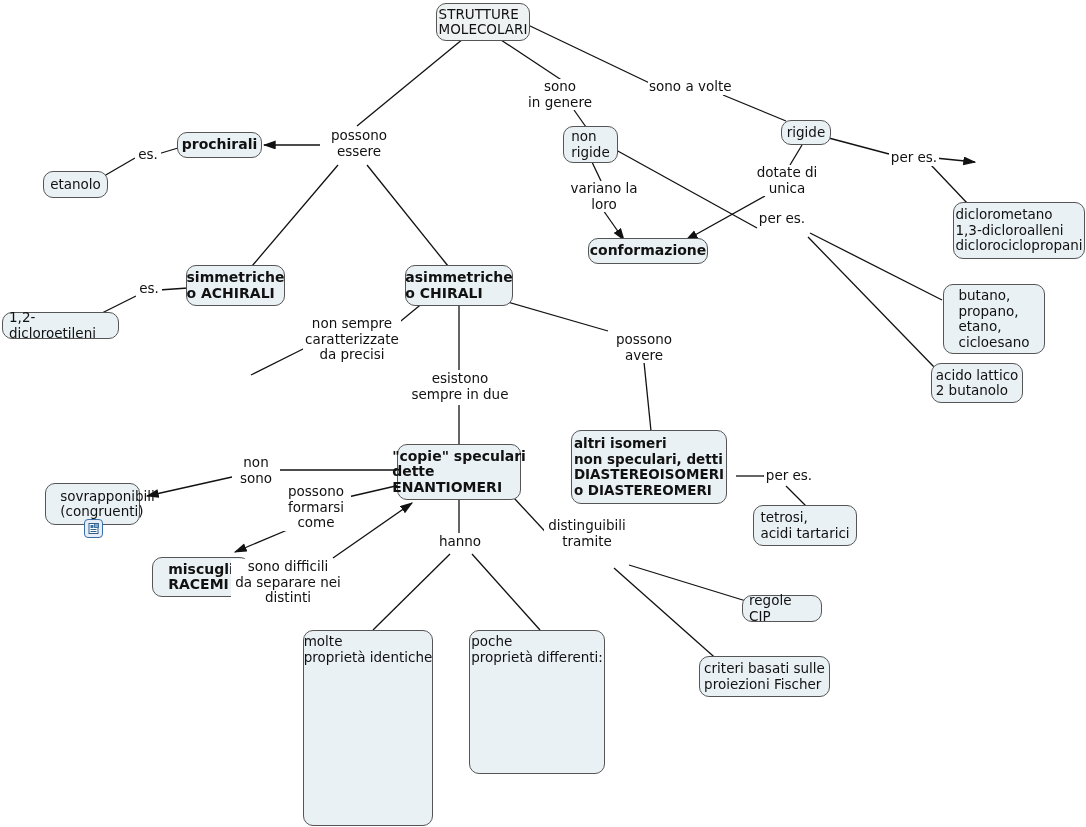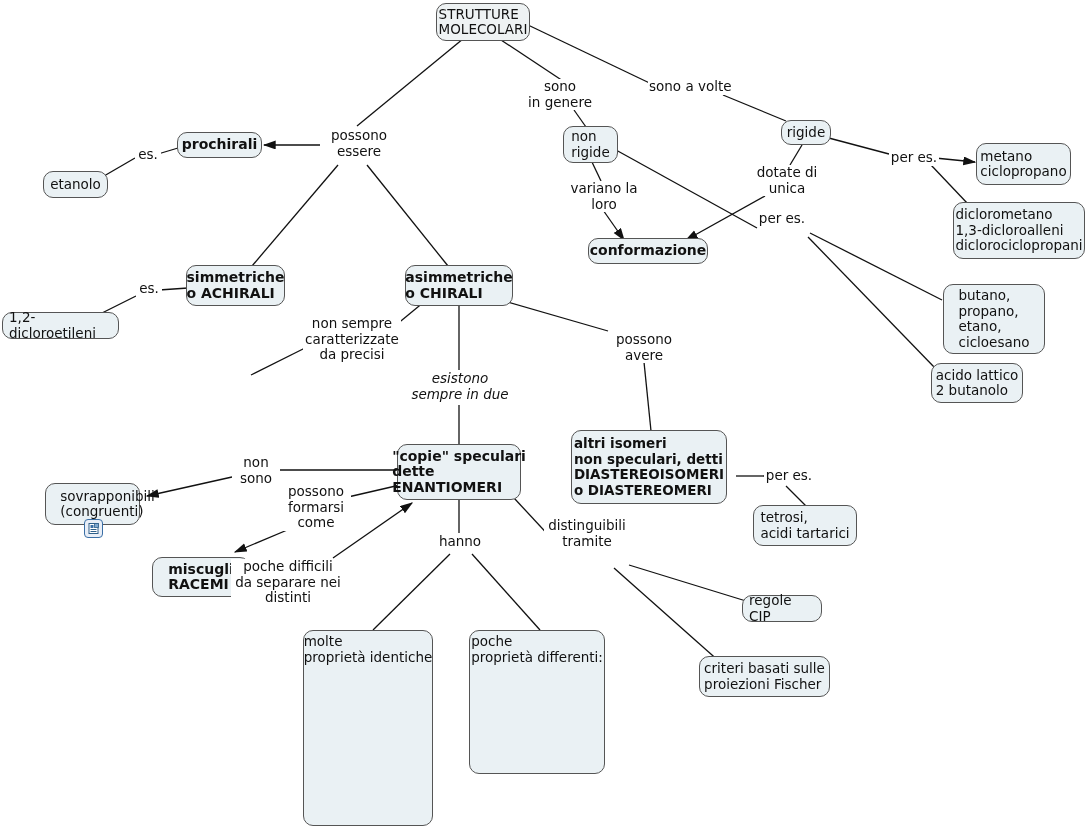--- a/index.html
+++ b/index.html
@@ -158,22 +158,20 @@
 o CHIRALI</span></div>
 
 
   <div class="node" style="left: 563px; top: 126px; width: 55px; height: 37px; white-space: pre;">non
 rigide</div>
 
   <div class="node bold" style="left:588px;top:238px;width:120px;height:26px;font-size:14px;">conformazione</div>
 
   <div class="node" style="left:781px;top:120px;width:50px;height:25px;">rigide</div>
 
-  <div class="node" style="left: 976px; top: 143px; width: 95px; height: 42px; white-space: pre;">metano
-ciclopropano</div>
 
   <div class="node" style="left: 953px; top: 202px; width: 132px; height: 57px; white-space: pre;">diclorometano
 1,3-dicloroalleni
 diclorociclopropani</div>
 
   <div class="node" style="left: 943px; top: 284px; width: 102px; height: 70px; white-space: pre;">butano,
 propano,
 etano,
 cicloesano</div>
 
@@ -237,34 +235,34 @@
 unica</div>
 
   <div class="lbl" style="left:889px;top:150px;width:48px;">per es.</div>
 
   <div class="lbl" style="left:757px;top:211px;width:48px;">per es.</div>
 
   <div class="lbl" style="left: 303px; top: 316px; width: 96px; white-space: pre;">non sempre
 caratterizzate
 da precisi</div>
 
-  <div class="lbl" style="left: 404px; top: 371px; width: 110px; white-space: pre; font-style: italic;">esistono
+  <div class="lbl" style="left: 404px; top: 371px; width: 110px; white-space: pre;">esistono
 sempre in due</div>
 
   <div class="lbl" style="left: 608px; top: 332px; width: 70px; white-space: pre;">possono
 avere</div>
 
   <div class="lbl" style="left: 232px; top: 455px; width: 46px; white-space: pre;">non
 sono</div>
 
   <div class="lbl" style="left: 281px; top: 484px; width: 68px; white-space: pre;">possono
 formarsi
 come</div>
 
-  <div class="lbl" style="left: 231px; top: 559px; width: 112px; white-space: pre;">poche difficili
+  <div class="lbl" style="left: 231px; top: 559px; width: 112px; white-space: pre;">sono difficili
 da separare nei
 distinti</div>
 
   <div class="lbl" style="left:436px;top:534px;width:46px;">hanno</div>
 
   <div class="lbl" style="left: 544px; top: 518px; width: 84px; white-space: pre;">distinguibili
 tramite</div>
 
   <div class="lbl" style="left:764px;top:468px;width:48px;">per es.</div>
 

